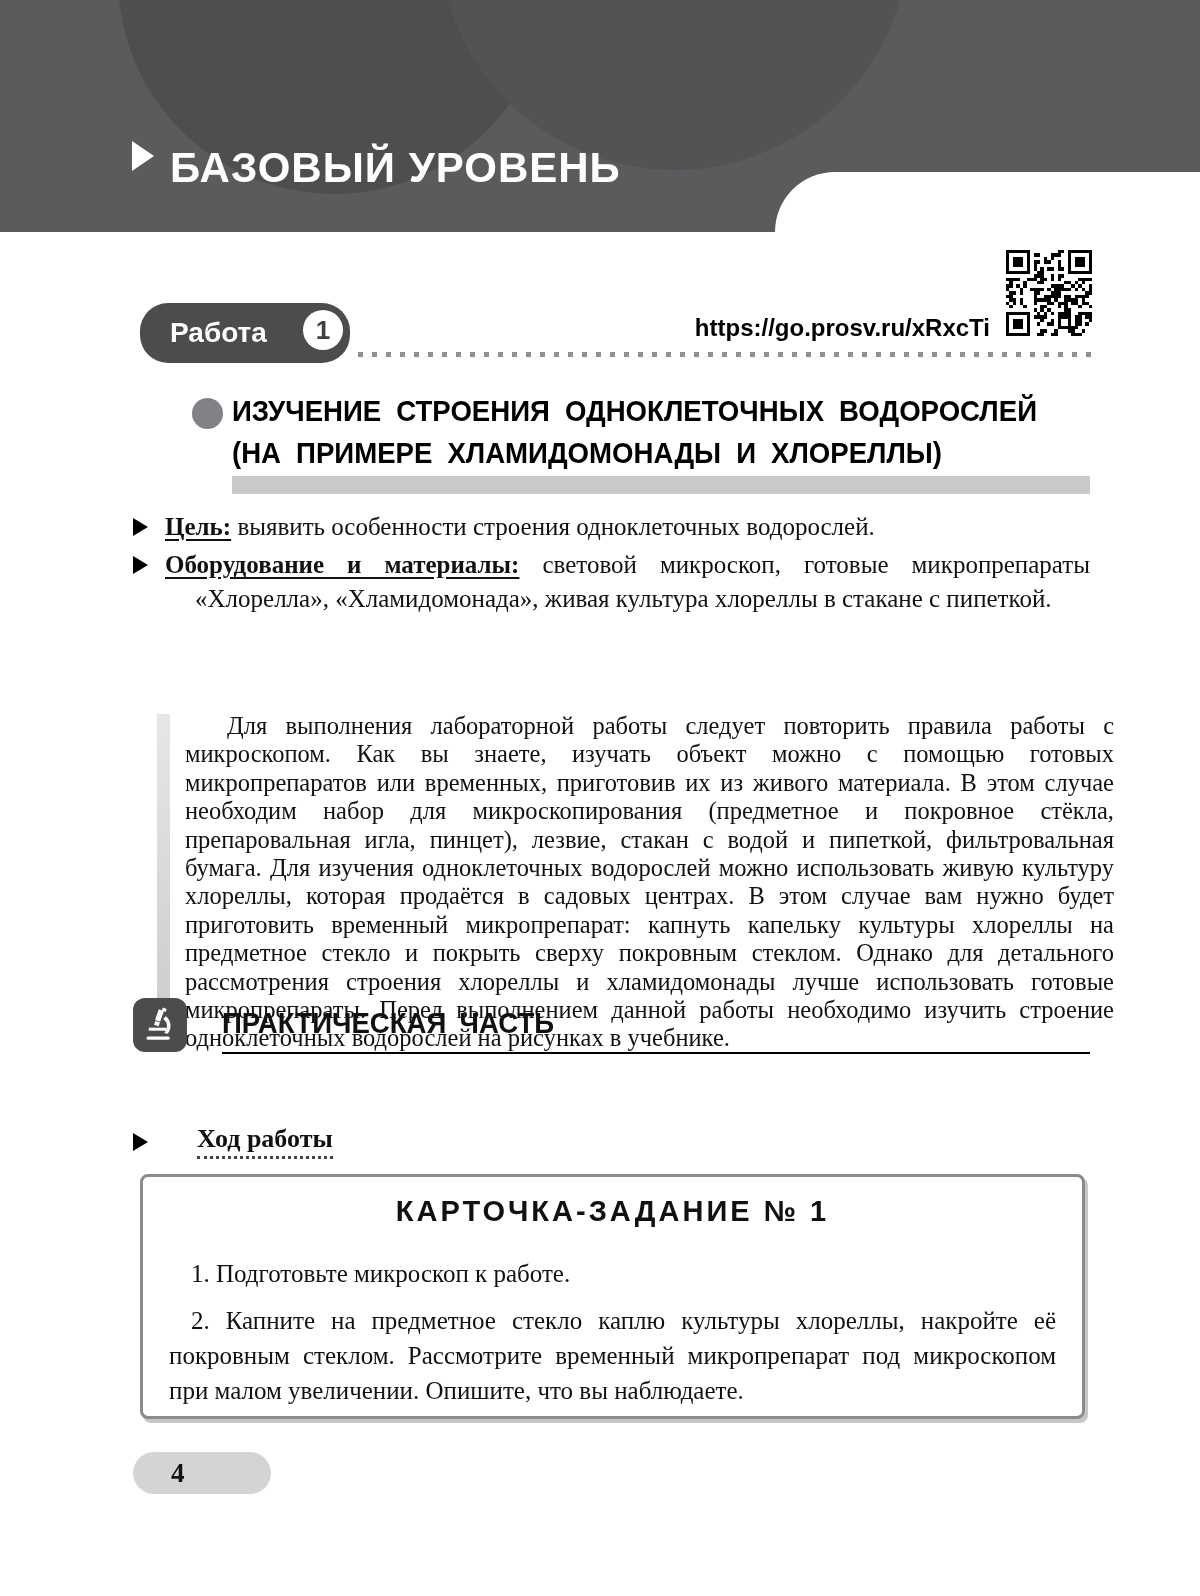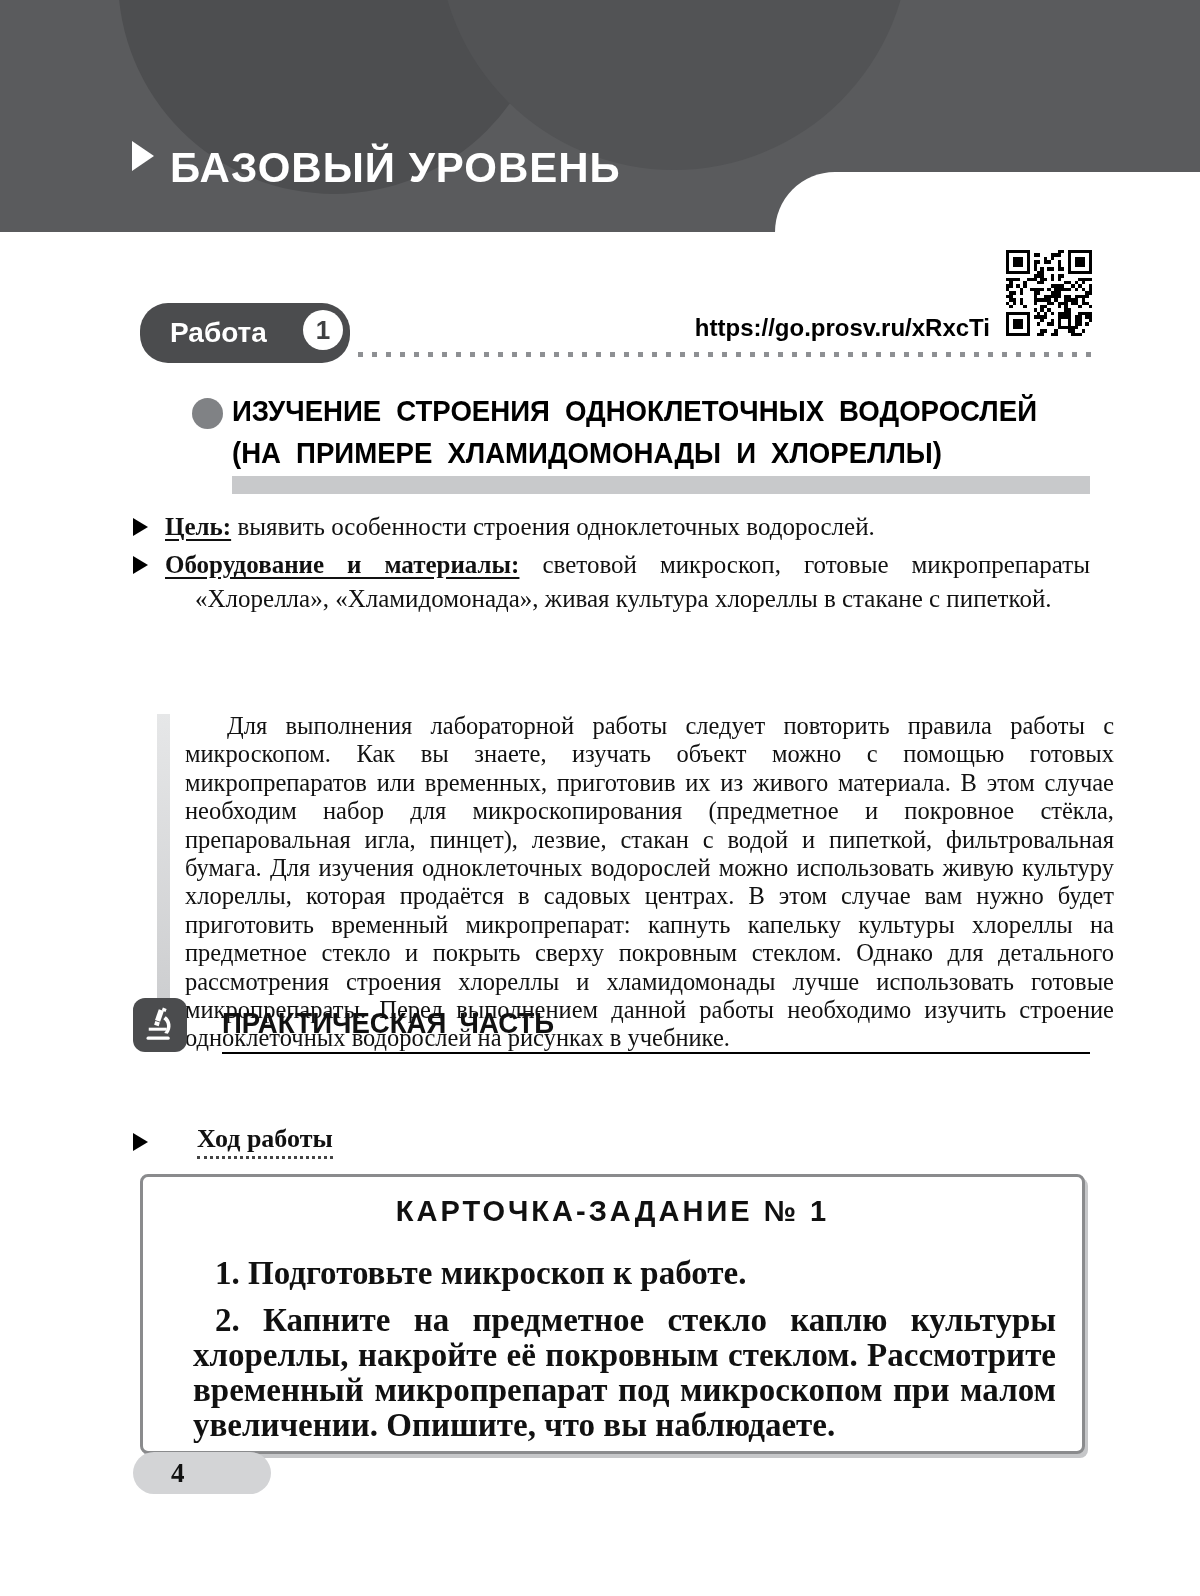--- a/index.html
+++ b/index.html
@@ -67,21 +67,21 @@
   
   .hod { position:absolute; left:165px; top:1124px; font-size:26px; font-weight:bold;margin-left:32px; }
   .hod span { border-bottom:3px dotted #444; padding-bottom:3px; }
 
   
   .task-card { position:absolute; left:140px; top:1174px; width:945px; min-height:228px;
                border:3px solid #8a8b8d; border-radius:8px; background:#fff;
                box-shadow:3px 4px 0 #c6c7c9; padding:18px 26px 8px; }
   .card-title { text-align:center; font-family:"Liberation Sans", sans-serif; font-weight:bold;
                 font-size:29px; letter-spacing:3px; }
-  .card-item { font-weight:bold; font-size:33px; line-height:35px; text-align:justify; text-indent:22px;margin-left:24px; }
+  .card-item { font-weight:normal; font-size:25px; line-height:35px; text-align:justify; text-indent:22px; }
   .ci-1 { margin-top:28px; } .ci-2 { margin-top:12px; }
 
   
   .page-pill { position:absolute; left:133px; top:1452px; width:138px; height:42px; background:#d3d4d6;
                border-radius:21px; }
   .page-pill span { display:inline-block; padding-left:38px; line-height:42px; font-weight:bold; font-size:27px; }
 </style>
 </head>
 <body>
 

